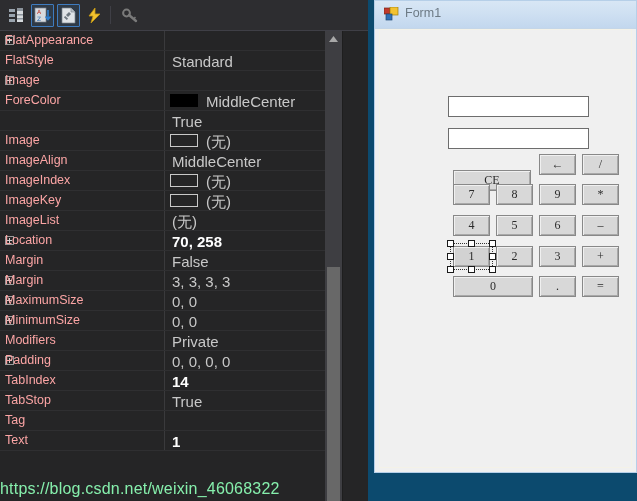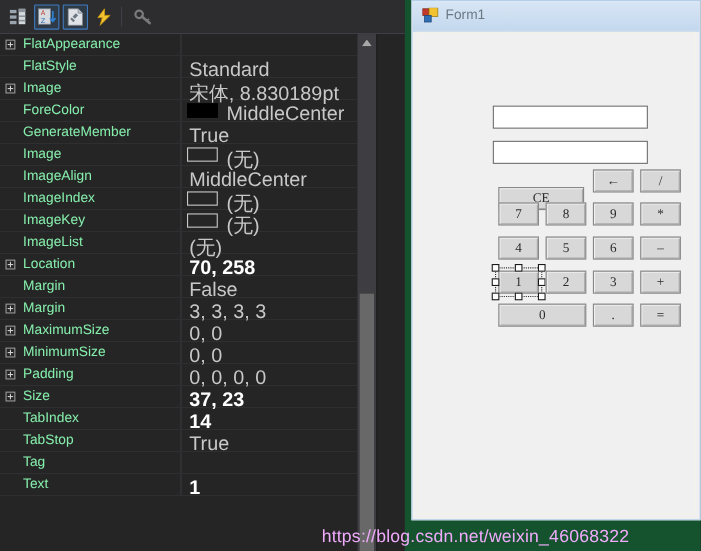--- a/index.html
+++ b/index.html
@@ -44,30 +44,30 @@
     position:absolute;left:5px;top:5px;width:9px;height:9px;
     border:1px solid #9a9a9a;box-sizing:border-box;background:#252526;
   }
   .prow .exp:before{
     content:"";position:absolute;left:3px;top:1px;width:1px;height:5px;background:#cfcfcf;
   }
   .prow .exp:after{
     content:"";position:absolute;left:1px;top:3px;width:5px;height:1px;background:#cfcfcf;
   }
   .prow .pname{
-    position:absolute;left:21px;top:2px;
-    font-size:12.5px;color:#86efac;white-space:nowrap;
+    position:absolute;left:5px;top:2px;
+    font-size:12.5px;color:#fca5a5;white-space:nowrap;
   }
   .prow .namecell{
     position:absolute;left:0;top:0;width:165px;height:19px;
     border-right:1px solid #3a3a3c;box-sizing:border-box;
   }
   .prow .pval{
     position:absolute;left:172px;top:2px;
-    font-size:18px;color:#c8c8c8;white-space:nowrap;
+    font-size:15px;color:#c8c8c8;white-space:nowrap;
   }
   .prow .pval.bold{color:#ffffff;font-weight:bold;}
   .prow .swatch{
     position:absolute;left:170px;top:3px;width:28px;height:13px;
     box-sizing:border-box;
   }
   .prow .swatch.filled{background:#000000;border:1px solid #000;}
   .prow .swatch.empty{background:#252526;border:1px solid #c9c9c9;}
   .prow .pval.offset{left:206px;}
   
@@ -83,21 +83,21 @@
     position:absolute;left:2px;top:236px;width:13px;height:234px;
     background:#686868;
   }
   #props-gutter{
     position:absolute;left:342px;top:31px;width:26px;height:470px;
     background:#252526;border-left:1px solid #1e1e1e;
   }
   
   #designer{
     position:absolute;left:368px;top:0;width:269px;height:501px;
-    background:#14532d;
+    background:#0c4a6e;
   }
   #form-window{
     position:absolute;left:6px;top:0px;width:263px;height:473px;
     background:#f0f0f0;
     border:1px solid #b6cfe8;
     box-sizing:border-box;
   }
   #form-titlebar{
     position:absolute;left:0;top:0;right:0;height:27px;
     background:linear-gradient(to bottom,#d8e6f5 0%,#cfe0f2 45%,#c2d7ee 100%);
@@ -133,22 +133,22 @@
   .btn.selected{background:#d2d2d2;}
   .handle{
     position:absolute;width:7px;height:7px;
     background:#ffffff;border:1px solid #1a1a1a;box-sizing:border-box;
   }
   .seldash{
     position:absolute;border:1px dotted #333;box-sizing:border-box;
   }
   #watermark{
     position:absolute;left:0;bottom:3px;width:572px;
-    text-align:right;
-    font-size:16px;color:#f0abfc;
+    text-align:left;
+    font-size:16px;color:#86efac;
     font-family:"Liberation Sans","DejaVu Sans",sans-serif;
     letter-spacing:0.2px;
     white-space:nowrap;
   }
 </style>
 </head>
 <body>
 
 <div id="props-pane">
 
@@ -210,31 +210,29 @@
       </div>
       <div class="prow">
         <div class="namecell"></div>
         <div class="pname">FlatStyle</div>
         <div class="pval">Standard</div>
       </div>
       <div class="prow">
         <div class="namecell"></div>
         <div class="exp"></div>
         <div class="pname">Image</div>
-        <div class="pval">宋体, 8.830189pt</div>
       </div>
       <div class="prow">
         <div class="namecell"></div>
         <div class="pname">ForeColor</div>
         <div class="swatch filled"></div>
         <div class="pval offset">MiddleCenter</div>
       </div>
       <div class="prow">
         <div class="namecell"></div>
-        <div class="pname">GenerateMember</div>
         <div class="pval">True</div>
       </div>
       <div class="prow">
         <div class="namecell"></div>
         <div class="pname">Image</div>
         <div class="swatch empty"></div>
         <div class="pval offset">(无)</div>
       </div>
       <div class="prow">
         <div class="namecell"></div>
@@ -282,29 +280,28 @@
         <div class="pval">0, 0</div>
       </div>
       <div class="prow">
         <div class="namecell"></div>
         <div class="exp"></div>
         <div class="pname">MinimumSize</div>
         <div class="pval">0, 0</div>
       </div>
       <div class="prow">
         <div class="namecell"></div>
+        <div class="pname">Modifiers</div>
+        <div class="pval">Private</div>
+      </div>
+      <div class="prow">
+        <div class="namecell"></div>
         <div class="exp"></div>
         <div class="pname">Padding</div>
         <div class="pval">0, 0, 0, 0</div>
-      </div>
-      <div class="prow">
-        <div class="namecell"></div>
-        <div class="exp"></div>
-        <div class="pname">Size</div>
-        <div class="pval bold">37, 23</div>
       </div>
       <div class="prow">
         <div class="namecell"></div>
         <div class="pname">TabIndex</div>
         <div class="pval bold">14</div>
       </div>
       <div class="prow">
         <div class="namecell"></div>
         <div class="pname">TabStop</div>
         <div class="pval">True</div>

